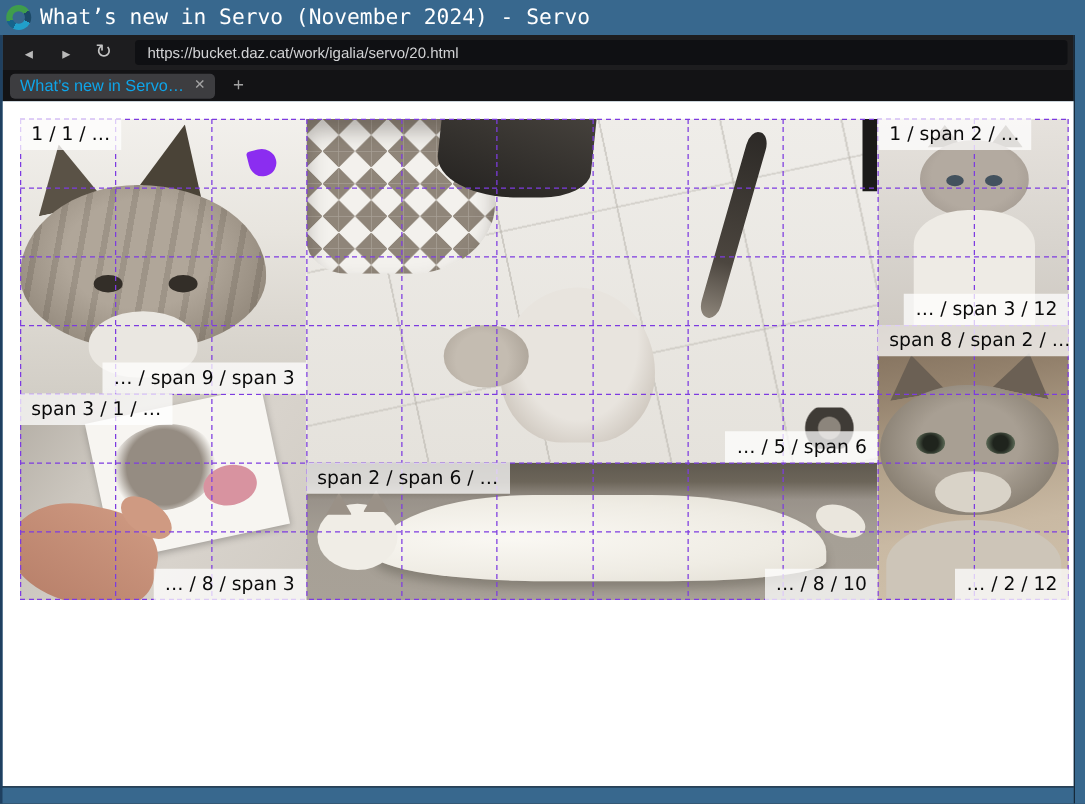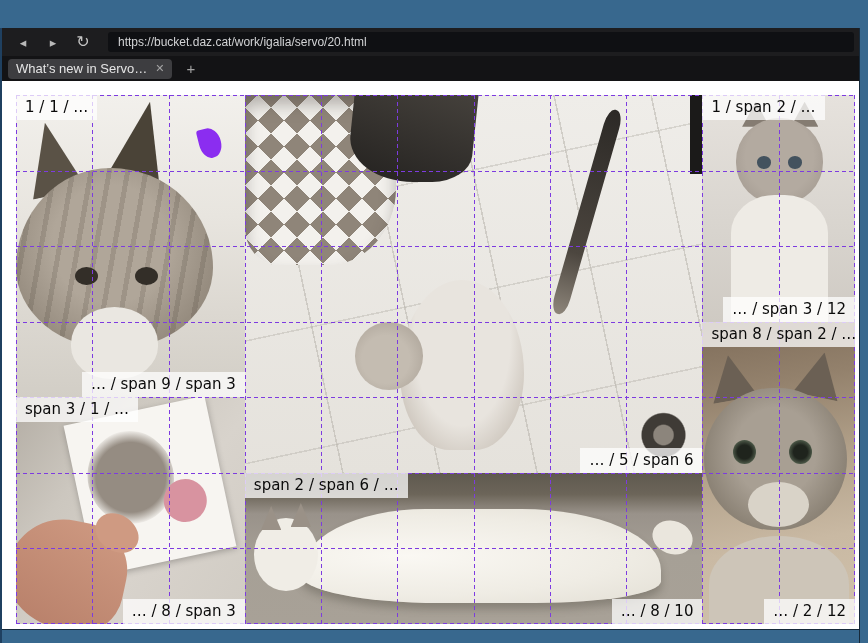--- a/index.html
+++ b/index.html
@@ -25,26 +25,26 @@
           font-size:13px;border-radius:3px;flex:0 0 auto;}
   .navbtn .g{line-height:1;}
   .reload .g{font-size:16px;color:#c4c4c4;}
   .url{flex:1;height:20px;margin-left:8px;background:#0f1013;border:0;border-radius:3px;color:#d2d3d5;
        font:12px/20px "Liberation Sans",sans-serif;padding:0 10px;outline:none;box-sizing:border-box;}
   
   .tabbar{position:absolute;left:2px;top:56px;right:8px;height:25px;background:#131315;
           display:flex;align-items:center;box-sizing:border-box;padding-left:6px;}
   .tab{height:20px;background:#3d3d40;border-radius:4px;display:flex;align-items:center;
        padding:0 8px;gap:8px;max-width:170px;}
-  .tab-label{color:#e5e5e5;font:13px/20px "Liberation Sans",sans-serif;white-space:nowrap;}
+  .tab-label{color:#0ea5e9;font:13px/20px "Liberation Sans",sans-serif;white-space:nowrap;}
   .tclose{color:#a3a3a3;font-size:11px;line-height:1;}
   .newtab{color:#a3a3a3;font-size:15px;line-height:1;margin-left:14px;}
   
   .viewport{position:absolute;left:2px;top:81px;right:8px;bottom:13px;background:#fff;overflow:hidden;}
-  .gridwrap{position:absolute;left:14px;top:14px;width:839px;height:529px;display:grid;
+  .gridwrap{position:absolute;left:14px;top:14px;width:839px;height:385px;display:grid;
             grid-template-columns:repeat(11,1fr);grid-template-rows:repeat(7,1fr);}
   .cell{position:relative;overflow:hidden;}
   .c1{grid-area:1/1/5/4}.c2{grid-area:1/4/6/10}.c3{grid-area:1/10/4/12}
   .c4{grid-area:4/10/8/12}.c5{grid-area:5/1/8/4}.c6{grid-area:6/4/8/10}
   .art{position:absolute;inset:0;overflow:hidden;}
   .f{position:absolute;}
   .tri{clip-path:polygon(50% 0,0 100%,100% 100%);}
   
   .glabel{position:absolute;z-index:6;font:15px/19px "DejaVu Sans",sans-serif;color:#0a0a0a;
           background:rgba(255,255,255,.74);padding:3px 9px;white-space:nowrap;}
@@ -127,20 +127,24 @@
   .hd6{left:2%;top:30%;width:14%;height:48%;background:#f0ede6;border-radius:50%;}
   .e6l{left:3.5%;top:22%;width:4.5%;height:16%;background:#9a9187;}
   .e6r{left:10%;top:20%;width:4.5%;height:16%;background:#9a9187;}
   .tl6{left:89%;top:32%;width:9%;height:22%;background:#eae6dd;border-radius:50%;transform:rotate(20deg);}
 </style>
 </head>
 <body>
 
 <div class="window">
 
+  <div class="titlebar">
+    <div class="logo"></div>
+    <div class="title">What’s new in Servo (November 2024) - Servo</div>
+  </div>
 
   <div class="toolbar">
     <div class="navbtn">
       <span class="g">◂</span>
     </div>
     <div class="navbtn">
       <span class="g">▸</span>
     </div>
     <div class="navbtn reload">
       <span class="g">↻</span>

